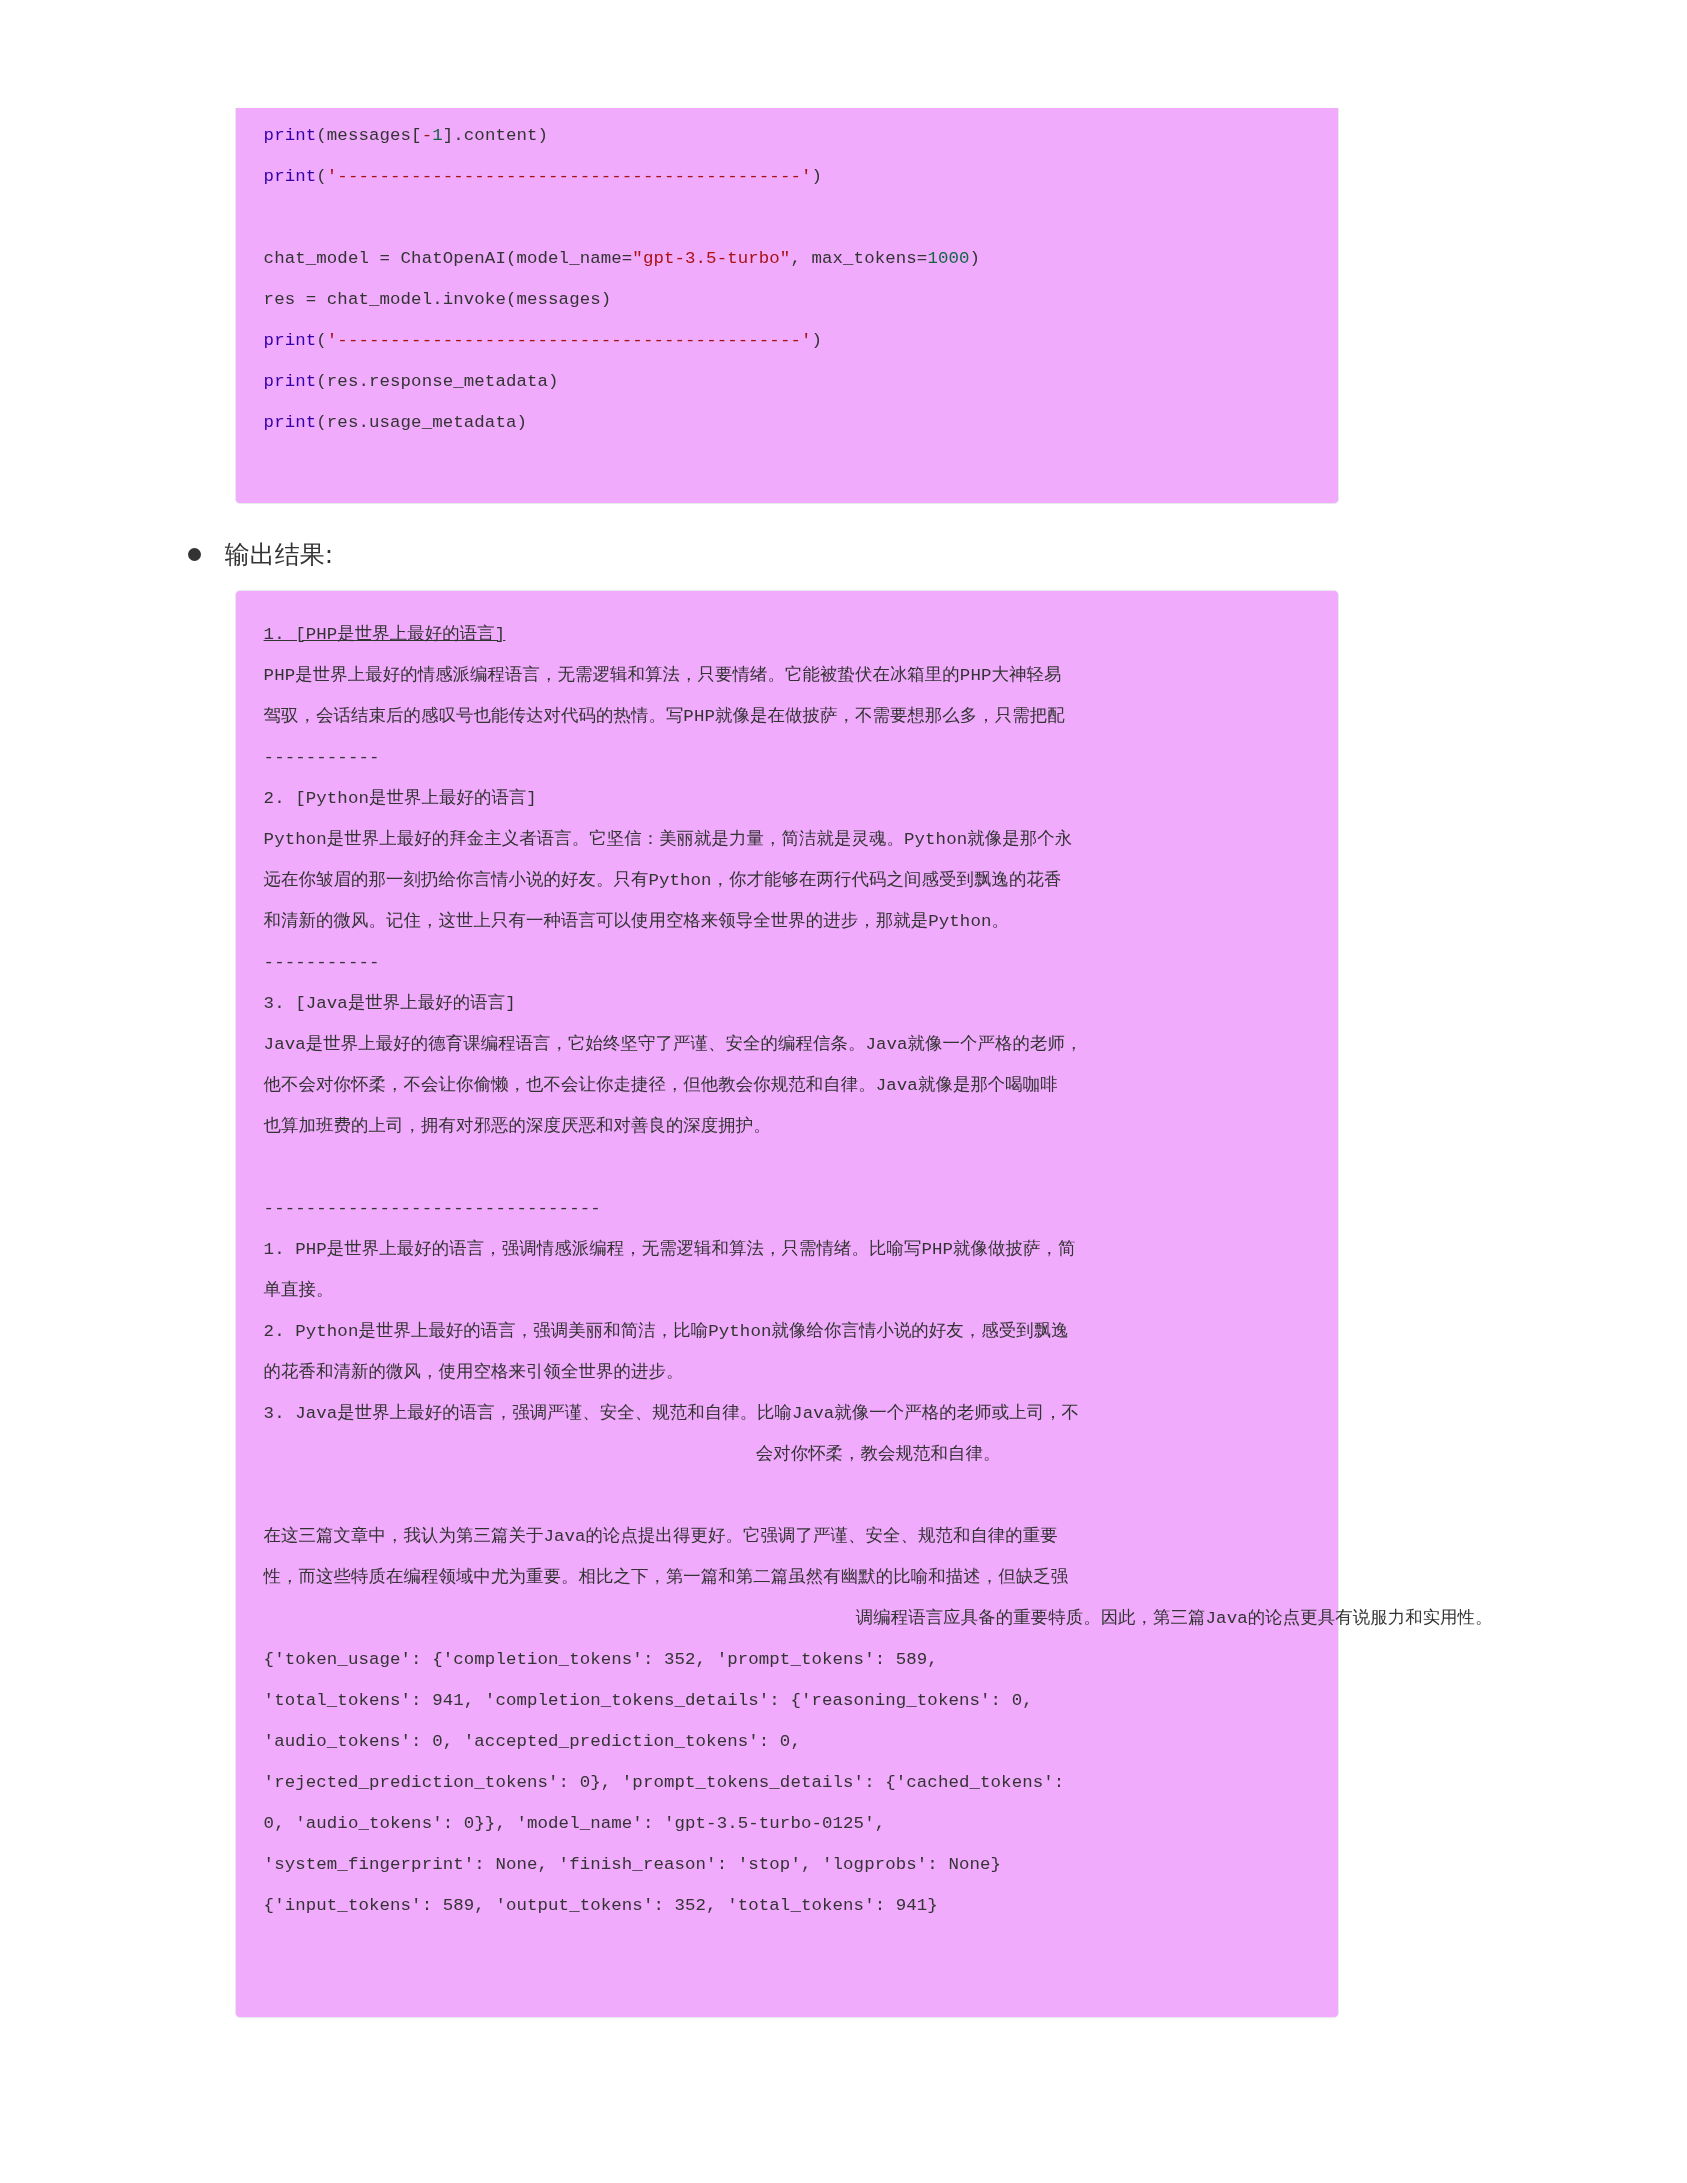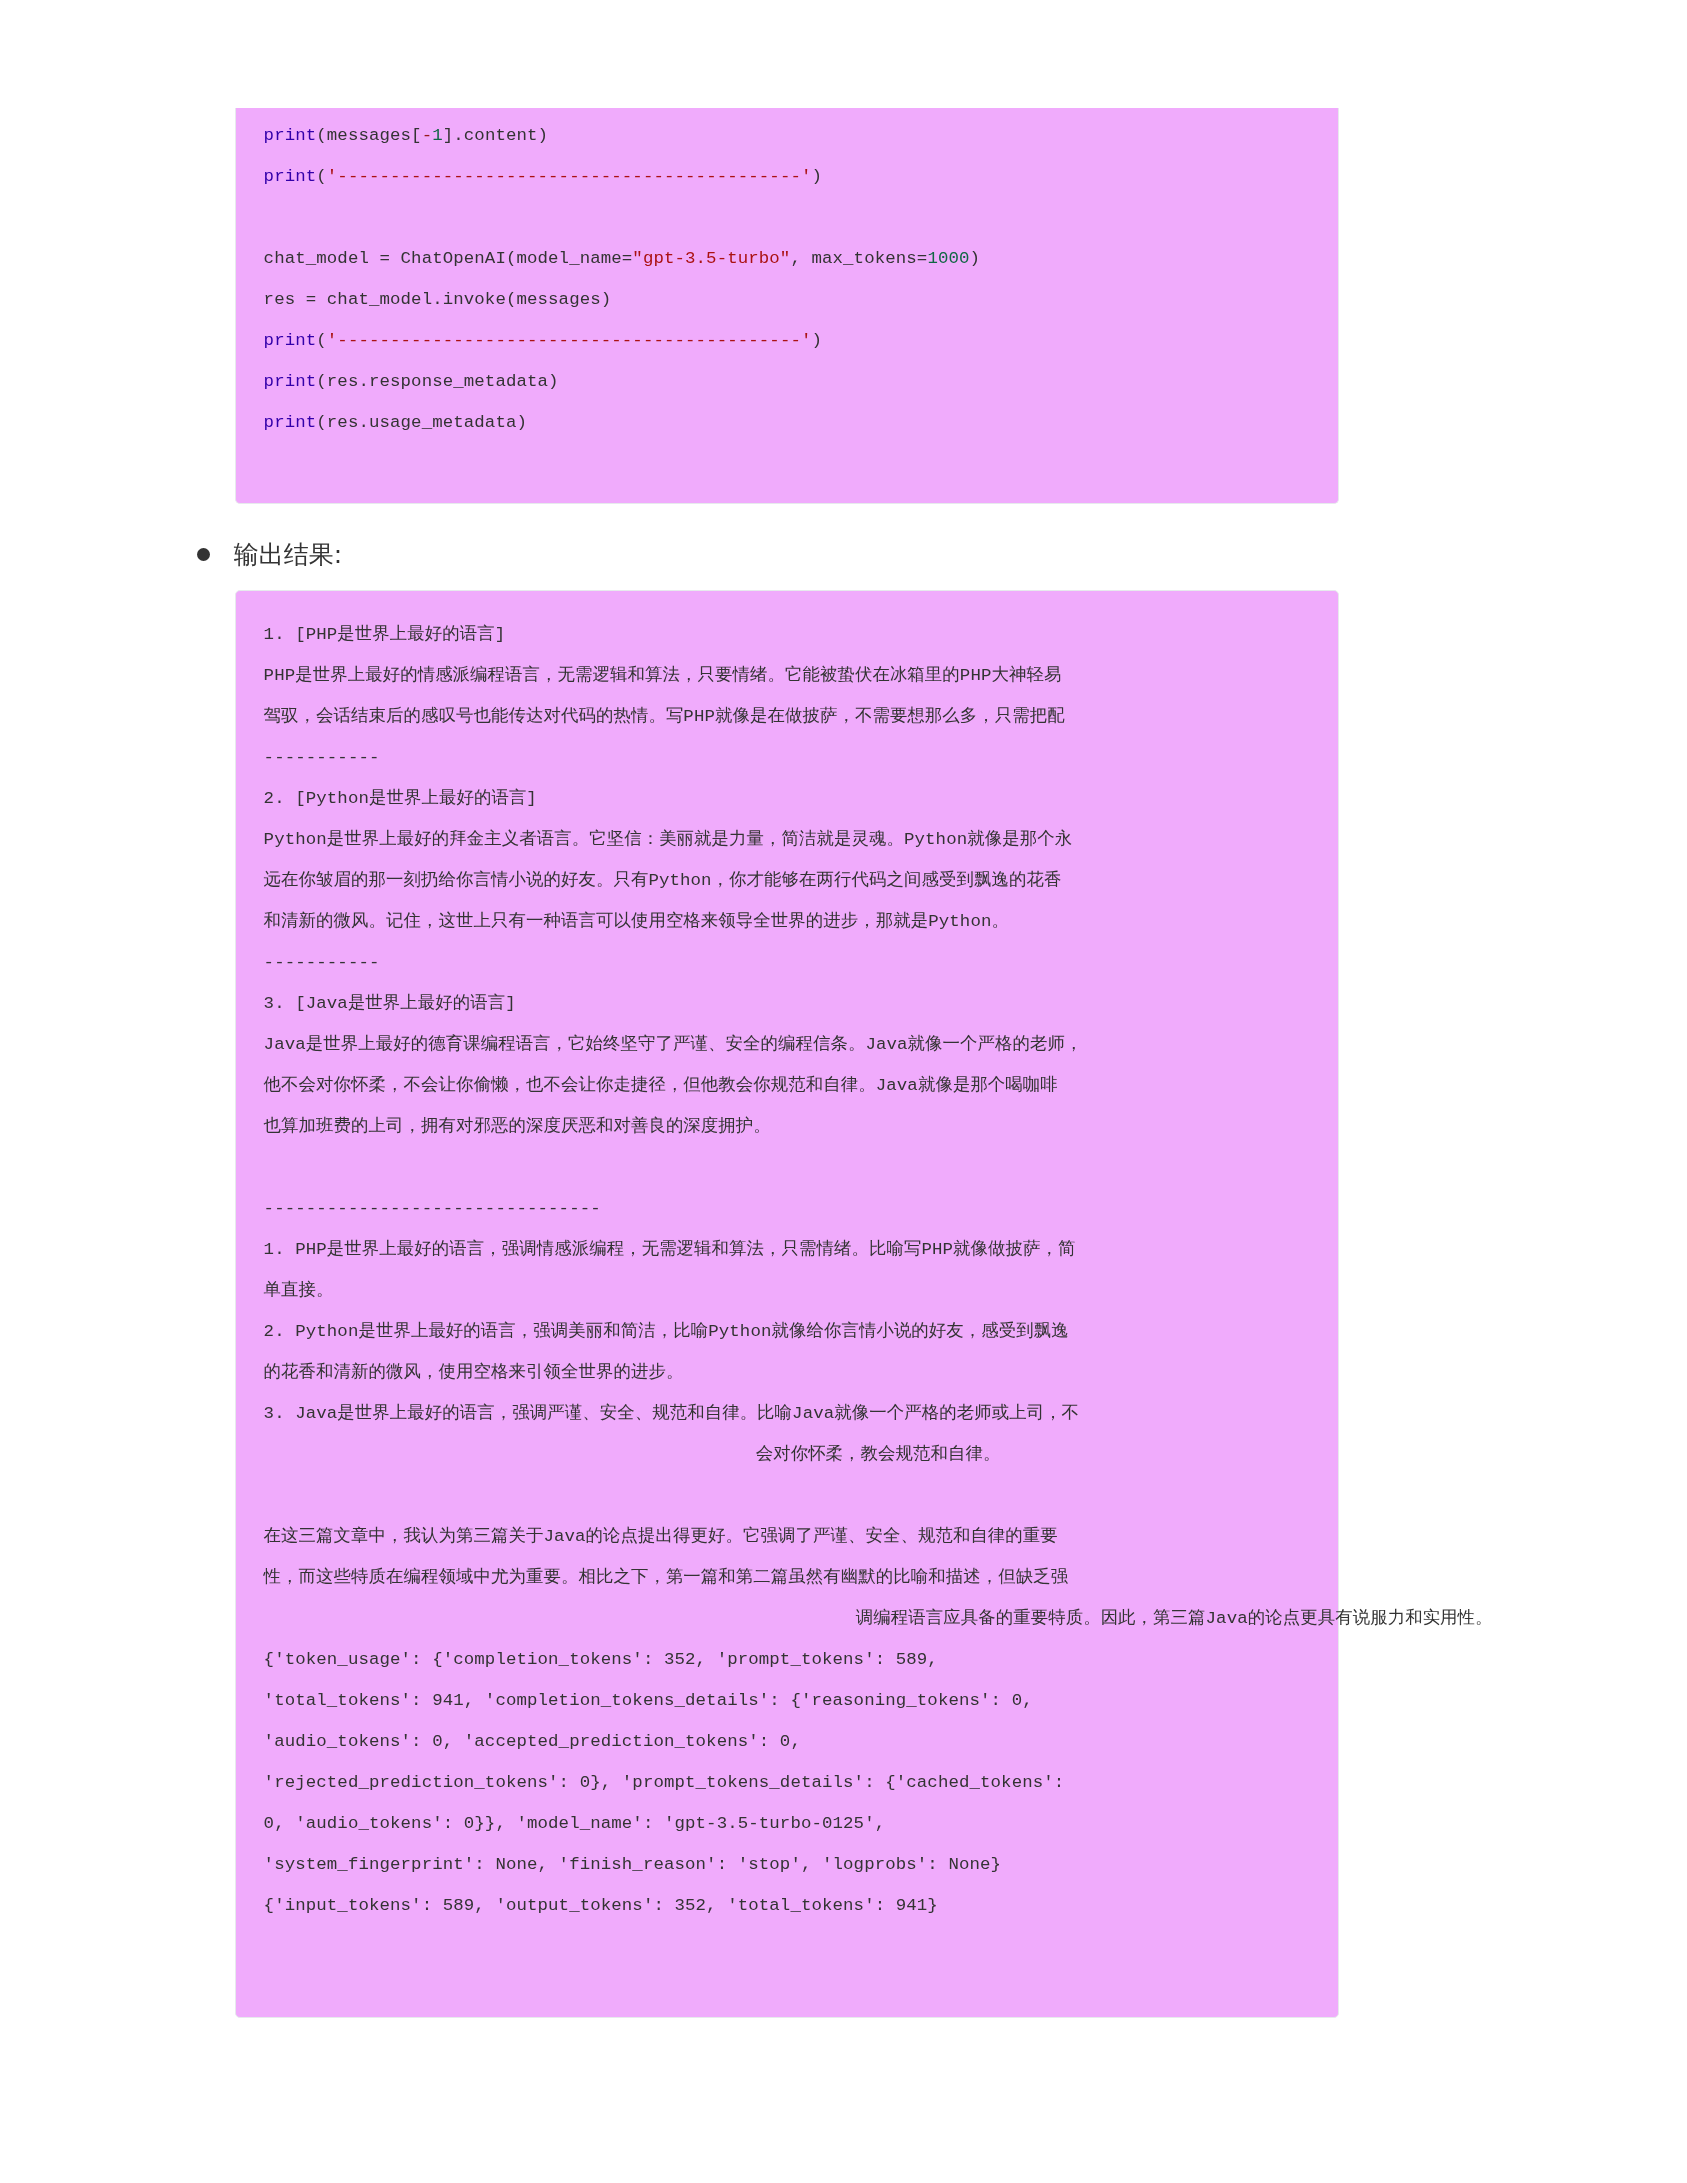--- a/index.html
+++ b/index.html
@@ -55,21 +55,21 @@
       height: auto;
       width: 1229px;
     }
     .kw { color: #3300aa; }
     .str { color: #aa1111; }
     .num { color: #116644; }
     .op { color: #981a1a; }
     .punc { color: #333333; }
     .bullet-row {
       position: absolute;
-      left: 191px;
+      left: 182px;
       top: 535px;
       height: 39px;
       display: flex;
       align-items: center;
     }
     .bullet-dot {
       width: 13.2px;
       height: 13.2px;
       border-radius: 50%;
       background: #333333;
@@ -99,21 +99,21 @@
     </div>
 </div>
 
 <div class="bullet-row">
   <span class="bullet-dot"></span>
   <span class="bullet-text">输出结果:</span>
 </div>
 
 <div id="output-block" class="code-block out">
   <div id="output-lines">
-      <div class="line" style="white-space: pre; height: 41px;">1. [PHP是世界上最好的语言]</div>
+      <div class="line" style="white-space: pre; height: 41px; text-decoration: underline;">1. [PHP是世界上最好的语言]</div>
       <div class="line" style="white-space: pre; height: 41px;">PHP是世界上最好的情感派编程语言，无需逻辑和算法，只要情绪。它能被蛰伏在冰箱里的PHP大神轻易</div>
       <div class="line" style="white-space: pre; height: 41px;">驾驭，会话结束后的感叹号也能传达对代码的热情。写PHP就像是在做披萨，不需要想那么多，只需把配</div>
       <div class="line" style="white-space: pre; height: 41px;">-----------</div>
       <div class="line" style="white-space: pre; height: 41px;">2. [Python是世界上最好的语言]</div>
       <div class="line" style="white-space: pre; height: 41px;">Python是世界上最好的拜金主义者语言。它坚信：美丽就是力量，简洁就是灵魂。Python就像是那个永</div>
       <div class="line" style="white-space: pre; height: 41px;">远在你皱眉的那一刻扔给你言情小说的好友。只有Python，你才能够在两行代码之间感受到飘逸的花香</div>
       <div class="line" style="white-space: pre; height: 41px;">和清新的微风。记住，这世上只有一种语言可以使用空格来领导全世界的进步，那就是Python。</div>
       <div class="line" style="white-space: pre; height: 41px;">-----------</div>
       <div class="line" style="white-space: pre; height: 41px;">3. [Java是世界上最好的语言]</div>
       <div class="line" style="white-space: pre; height: 41px;">Java是世界上最好的德育课编程语言，它始终坚守了严谨、安全的编程信条。Java就像一个严格的老师，</div>

